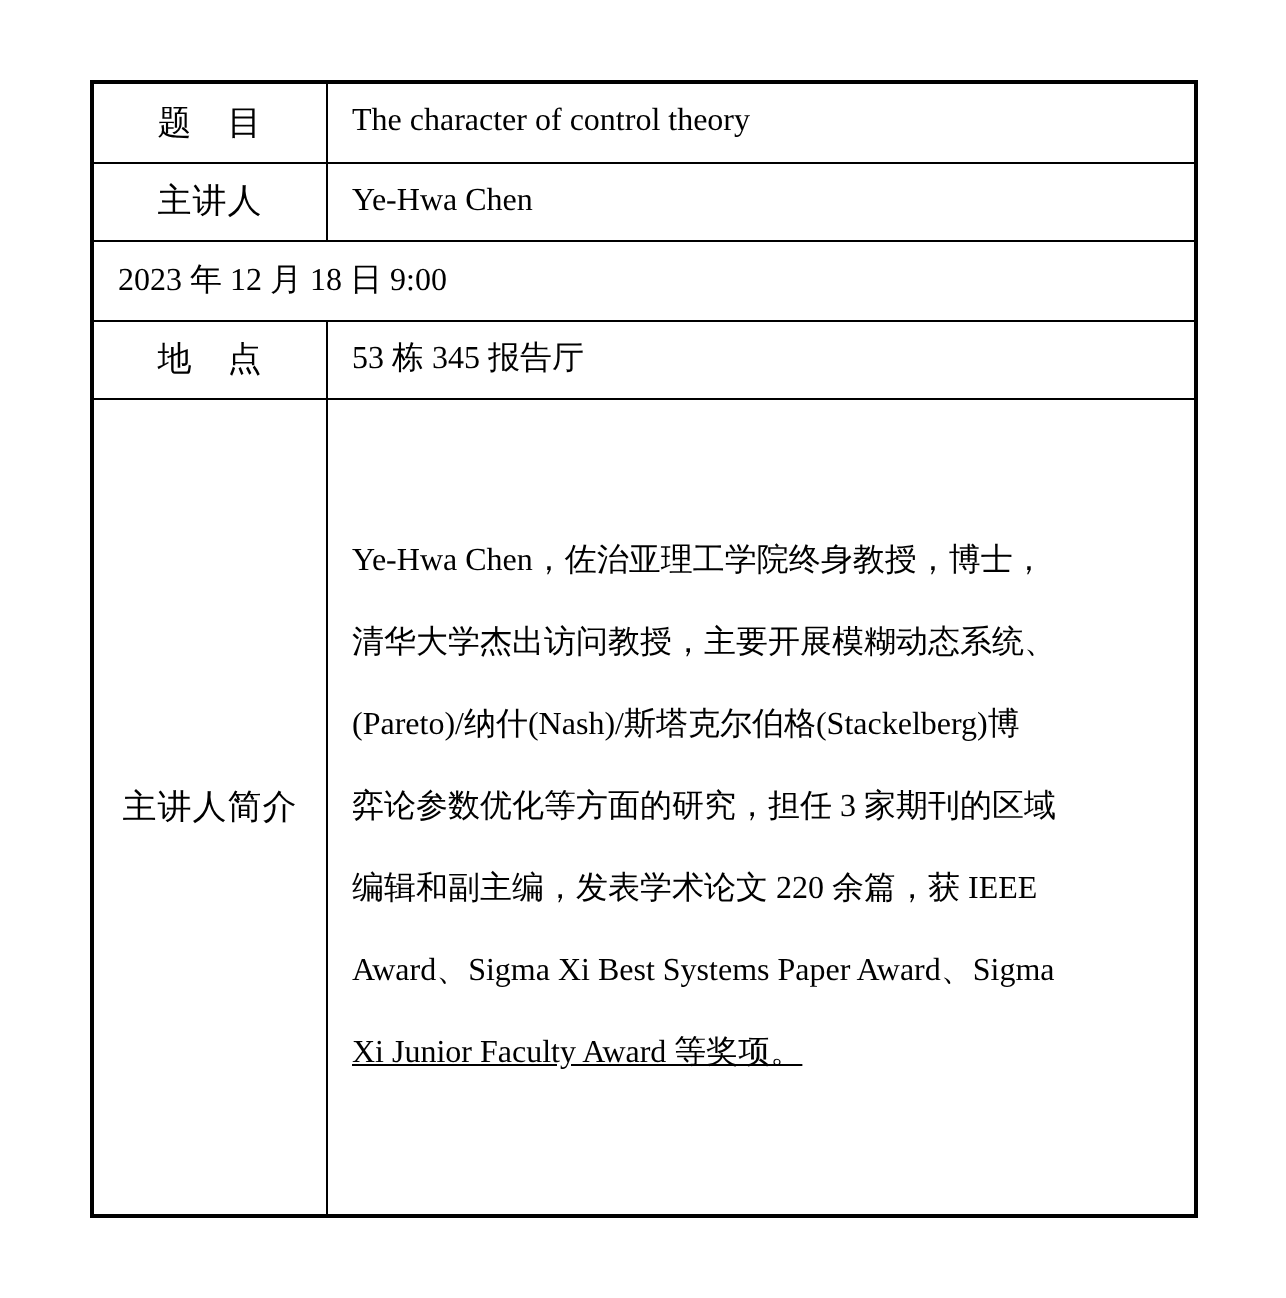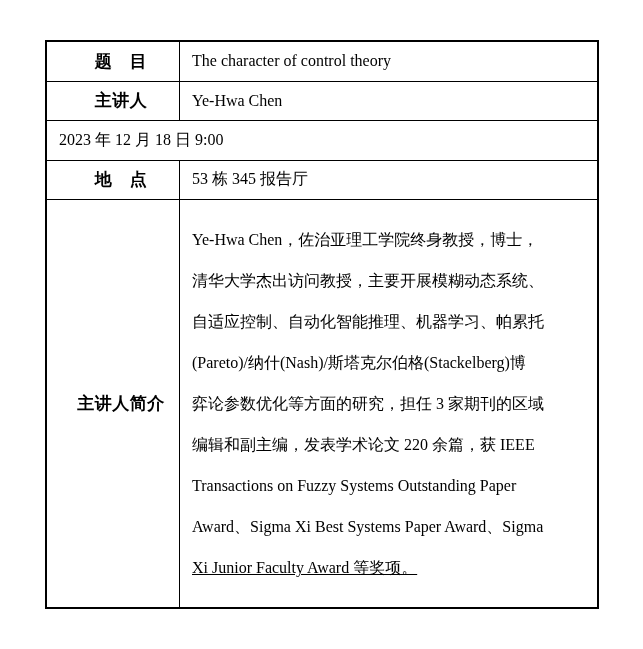--- a/index.html
+++ b/index.html
@@ -40,25 +40,24 @@
   .row-short { height: 39.5px; }
   .row-bio   { height: 370px; }
   .label-cell {
     width: 117px;
     flex: 0 0 117px;
     border-right: 1.5px solid #000000;
     box-sizing: border-box;
     display: flex;
     align-items: center;
     justify-content: center;
-    font-weight: bold;
+    font-weight: normal;
     font-size: 17px;
     letter-spacing: 0.5px;
     text-align: center;
-    margin-left: 16px;
   }
   .value-cell {
     flex: 1 1 auto;
     display: flex;
     align-items: center;
     padding: 0 10px 0 12px;
     font-size: 16px;
     box-sizing: border-box;
     overflow: hidden;
   }
@@ -101,24 +100,22 @@
   <div class="row row-short">
     <div class="label-cell">地　点</div>
     <div class="value-cell">53 栋 345 报告厅</div>
   </div>
 
   <div class="row row-bio">
     <div class="label-cell">主讲人简介</div>
     <div class="value-cell bio">
       <div class="bio-line">Ye-Hwa Chen，佐治亚理工学院终身教授，博士，</div>
       <div class="bio-line">清华大学杰出访问教授，主要开展模糊动态系统、</div>
-      <div class="bio-line">自适应控制、自动化智能推理、机器学习、帕累托</div>
       <div class="bio-line">(Pareto)/纳什(Nash)/斯塔克尔伯格(Stackelberg)博</div>
       <div class="bio-line">弈论参数优化等方面的研究，担任 3 家期刊的区域</div>
       <div class="bio-line">编辑和副主编，发表学术论文 220 余篇，获 IEEE</div>
-      <div class="bio-line">Transactions on Fuzzy Systems Outstanding Paper</div>
       <div class="bio-line">Award、Sigma Xi Best Systems Paper Award、Sigma</div>
       <div class="bio-line bio-last">Xi Junior Faculty Award 等奖项。</div>
     </div>
   </div>
 
 
 </div>
 
 </body></html>

